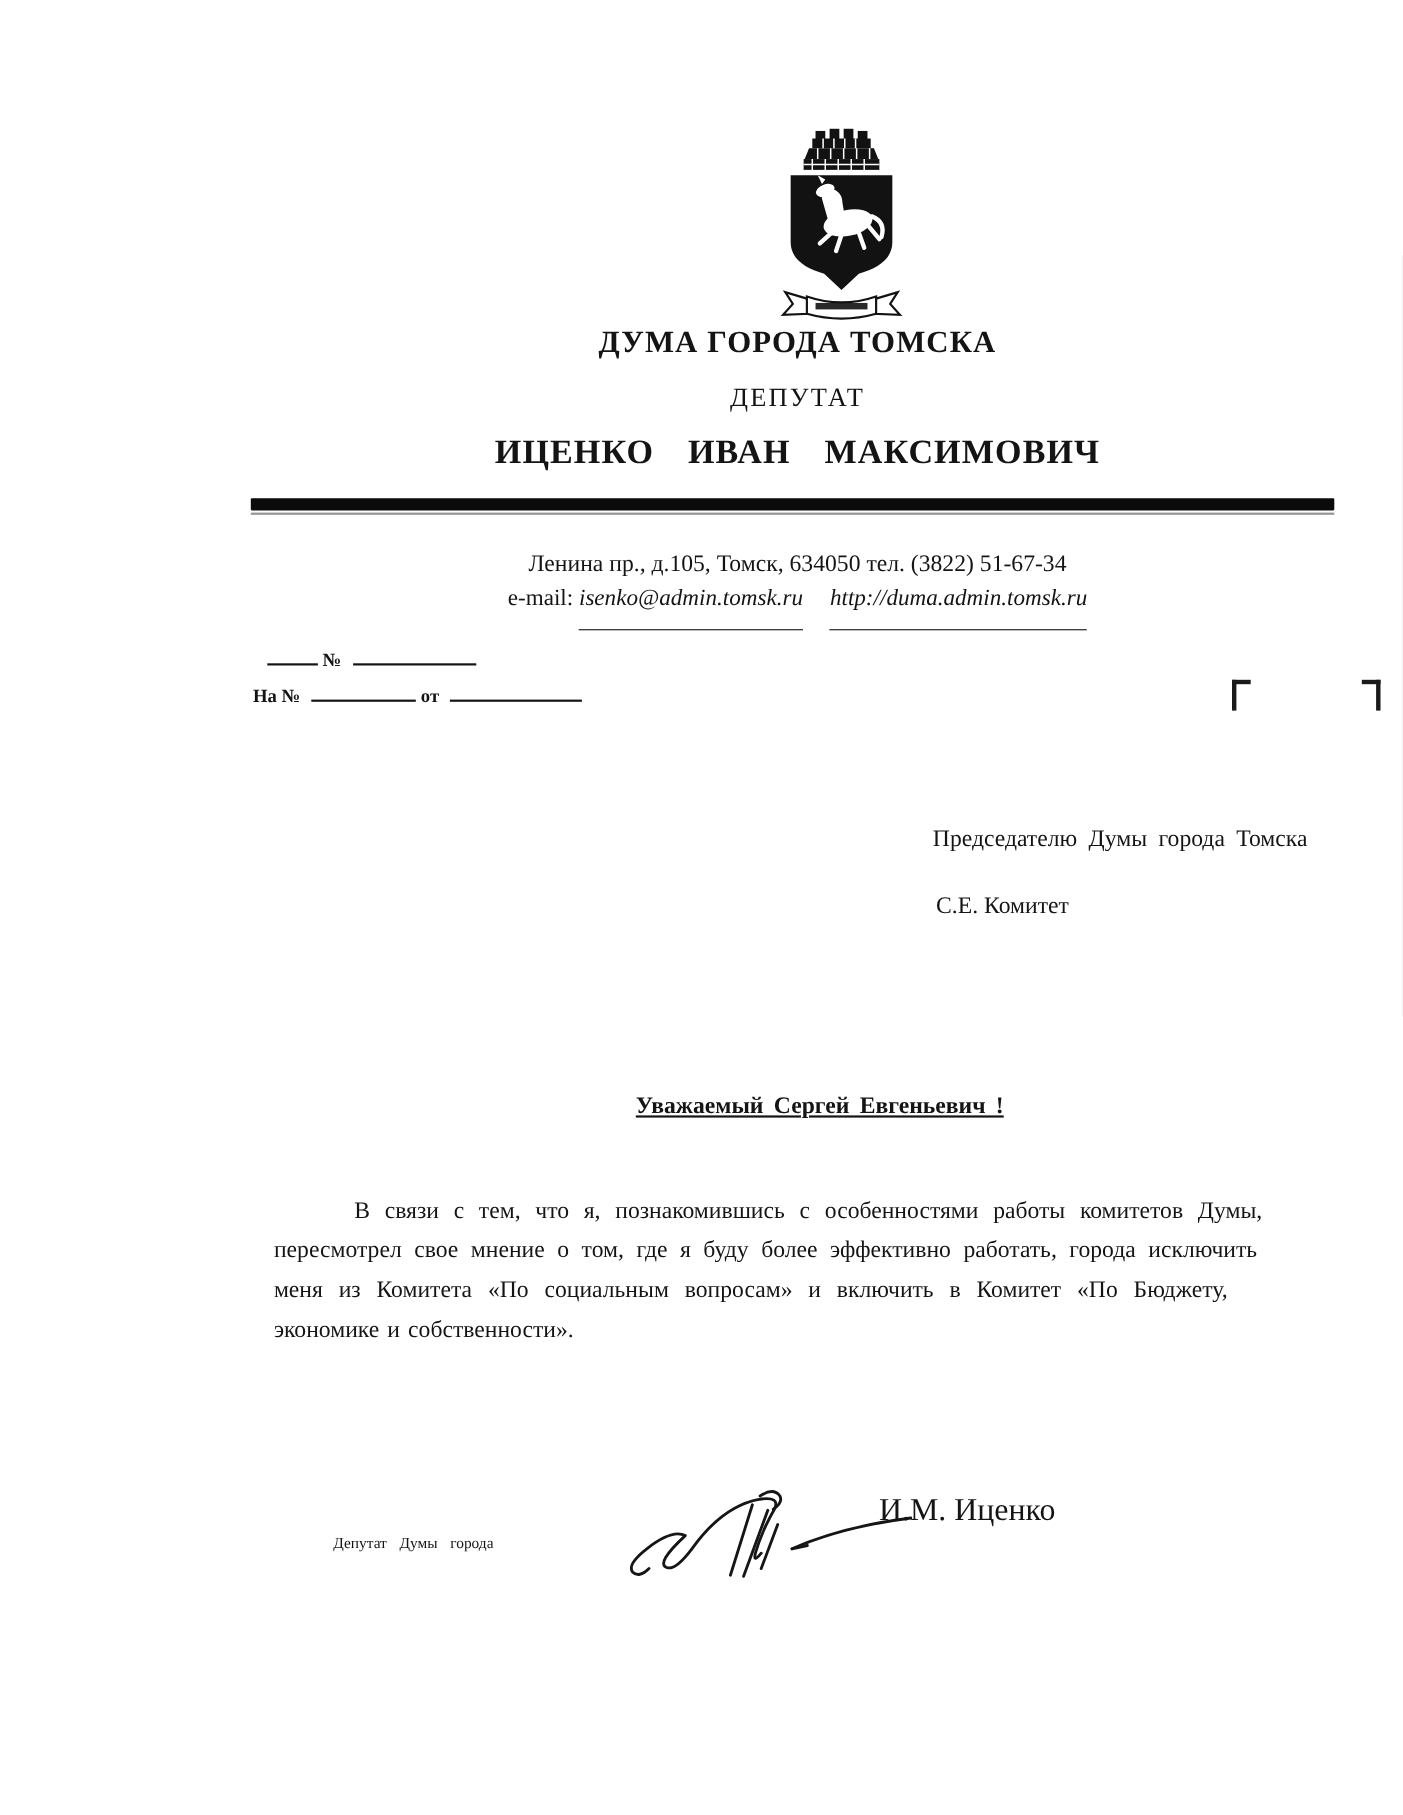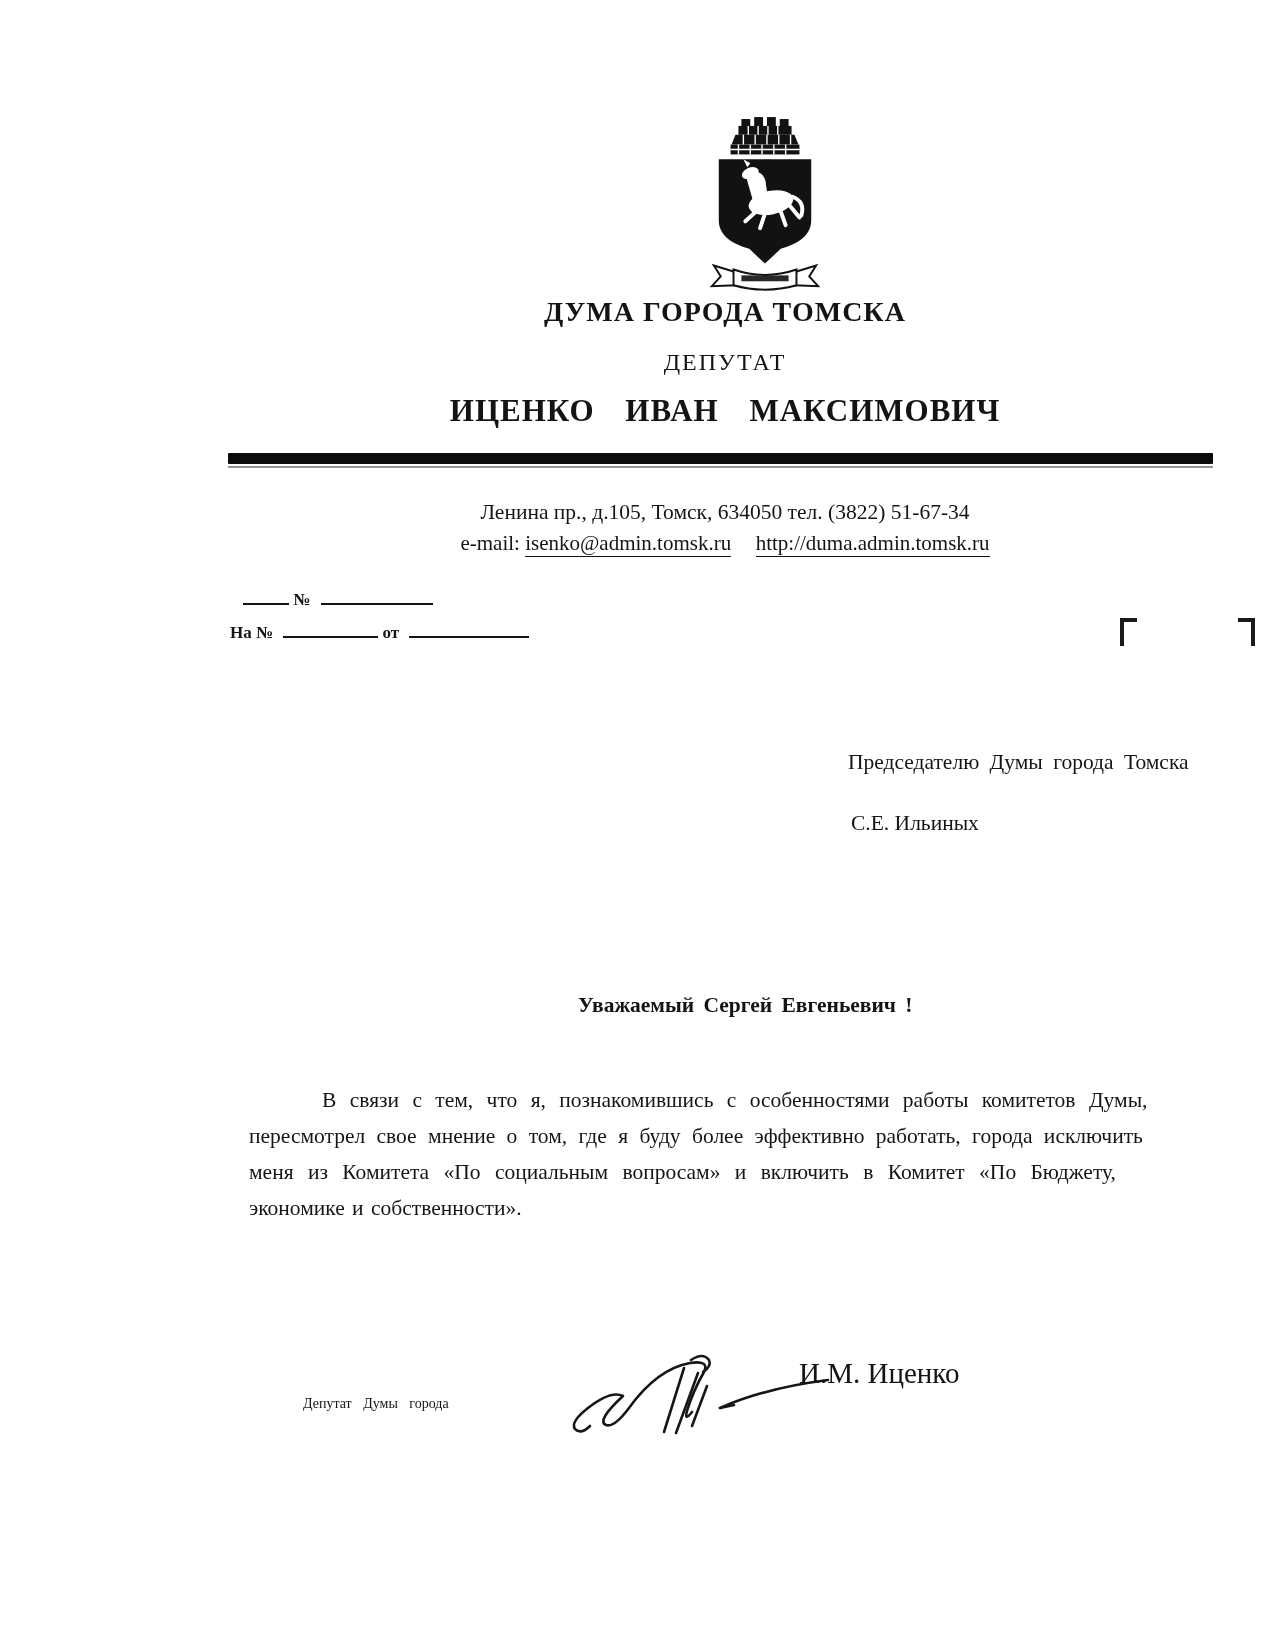--- a/index.html
+++ b/index.html
@@ -15,35 +15,35 @@
   .abs{position:absolute;}
   
   .center-col{left:0;width:1450px;text-align:center;}
   .org-title{top:296px;font-size:28px;font-weight:bold;letter-spacing:1px;}
   .role-title{top:349px;font-size:24px;letter-spacing:2px;}
   .deputy-name{top:393px;font-size:31px;font-weight:bold;letter-spacing:1px;word-spacing:22px;}
   .rule{top:453px;left:228px;width:985px;height:11px;background:#0b0b0b;border-radius:1px;}
   .rule-shadow{top:466px;left:228px;width:985px;height:2px;background:#3c3c3c;opacity:.55;}
   .addr-line{top:500px;font-size:21.5px;}
   .email-line{top:531px;font-size:21px;}
-  .u{border-bottom:1.6px solid #141414;padding-bottom:1px;}
+  .u{border-bottom:1.6px solid #141414;padding-bottom:17px;font-style:italic;}
   .gap{display:inline-block;width:14px;}
   
   .ref{font-size:17px;font-weight:bold;white-space:nowrap;}
   .ref1{top:588px;left:243px;}
   .ref2{top:621px;left:230px;}
   .blank{display:inline-block;height:15px;border-bottom:2px solid #141414;vertical-align:baseline;}
   .b1{width:46px;} .b2{width:112px;margin-left:6px;} .b3{width:95px;margin-left:6px;} .b4{width:120px;margin-left:6px;}
   
   .fold{width:13px;height:24px;}
   .fold-left{top:618px;left:1120px;border-top:4px solid #1a1a1a;border-left:4px solid #1a1a1a;}
   .fold-right{top:618px;left:1238px;border-top:4px solid #1a1a1a;border-right:4px solid #1a1a1a;}
   .addressee-1{top:750px;left:848px;font-size:21.5px;word-spacing:5px;white-space:nowrap;}
   .addressee-2{top:811px;left:851px;font-size:21.5px;}
-  .salutation{top:993px;left:578px;font-size:21.5px;font-weight:bold;word-spacing:4px;white-space:nowrap;}
+  .salutation{top:993px;left:578px;font-size:21.5px;font-weight:bold;word-spacing:4px;white-space:nowrap;text-decoration:underline;}
   
   .body-line{left:237px;font-size:21.5px;white-space:nowrap;word-spacing:4.5px;margin-left:12px;}
   .bl-0{top:1088px;padding-left:73px;word-spacing:8px;}
   .bl-1{top:1124px;word-spacing:6px;}
   .bl-2{top:1160px;word-spacing:9px;}
   .bl-3{top:1196px;word-spacing:2px;}
   
   .sig-label{top:1396px;left:303px;font-size:14px;word-spacing:8px;white-space:nowrap;}
   .sig-name{top:1357px;left:799px;font-size:29px;white-space:nowrap;}
   .sig-svg{top:1330px;left:568px;}
@@ -119,21 +119,21 @@
     <span>На №</span>
     <span class="blank b3"></span>
     <span>от</span>
     <span class="blank b4"></span>
   </div>
 
   <div class="abs fold fold-left"></div>
   <div class="abs fold fold-right"></div>
 
   <div class="abs addressee-1">Председателю Думы города Томска</div>
-  <div class="abs addressee-2">С.Е. Ильиных</div>
+  <div class="abs addressee-2">С.Е. Комитет</div>
 
   <div class="abs salutation">Уважаемый Сергей Евгеньевич !</div>
 
   <div class="abs body-line bl-0">В связи с тем, что я, познакомившись с особенностями работы комитетов Думы,</div>
   <div class="abs body-line bl-1">пересмотрел свое мнение о том, где я  буду более эффективно работать, города исключить</div>
   <div class="abs body-line bl-2">меня из Комитета «По социальным вопросам» и включить в Комитет «По Бюджету,</div>
   <div class="abs body-line bl-3">экономике и собственности».</div>
 
   <div class="abs sig-label">Депутат Думы города</div>
 

